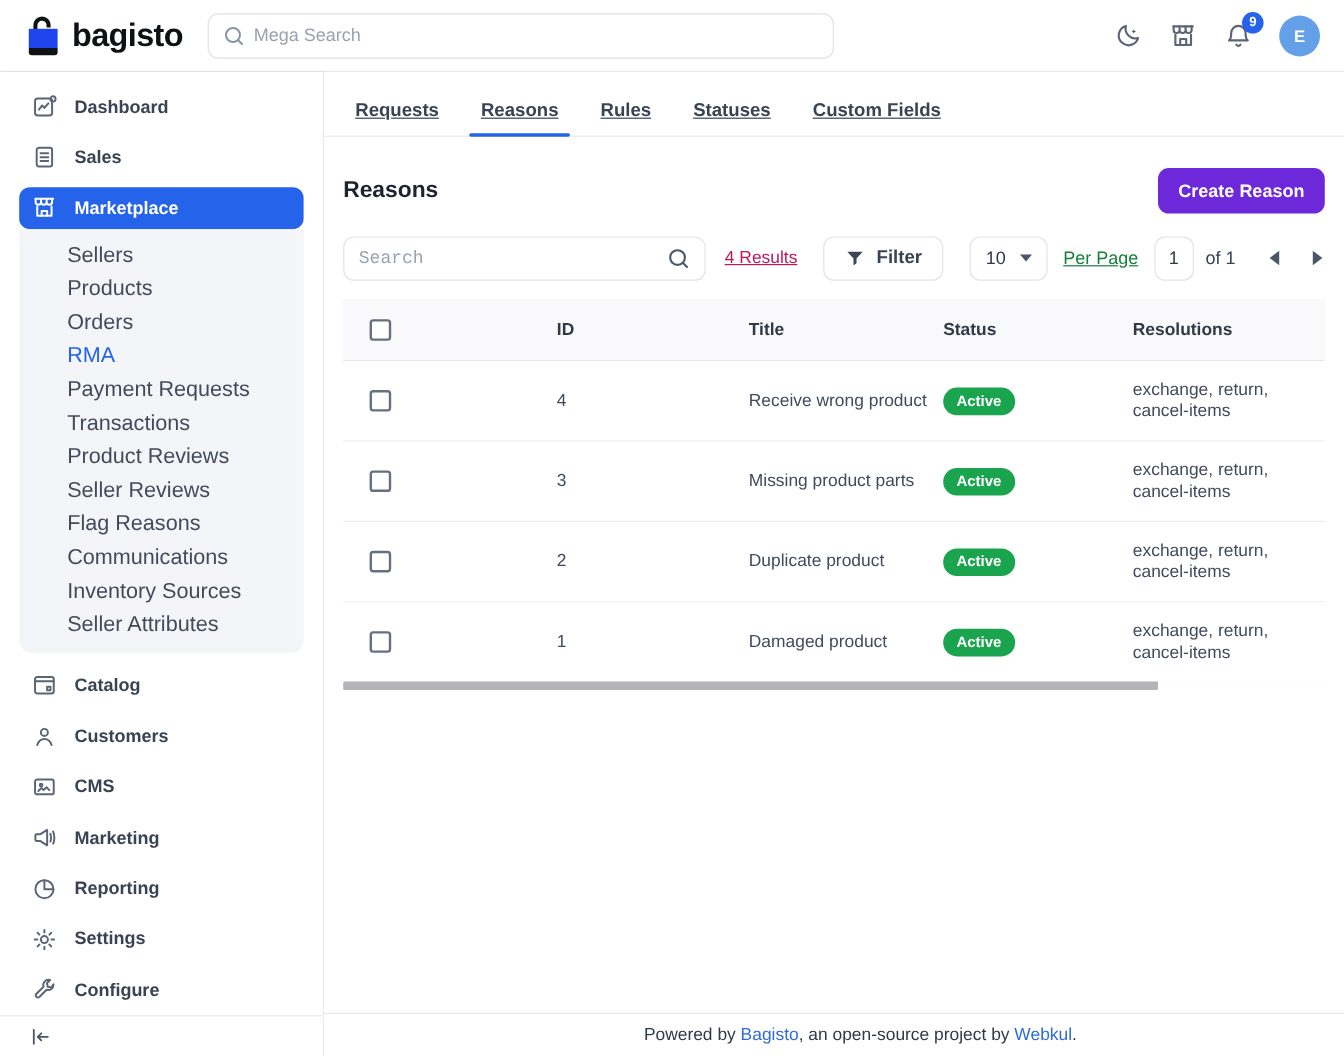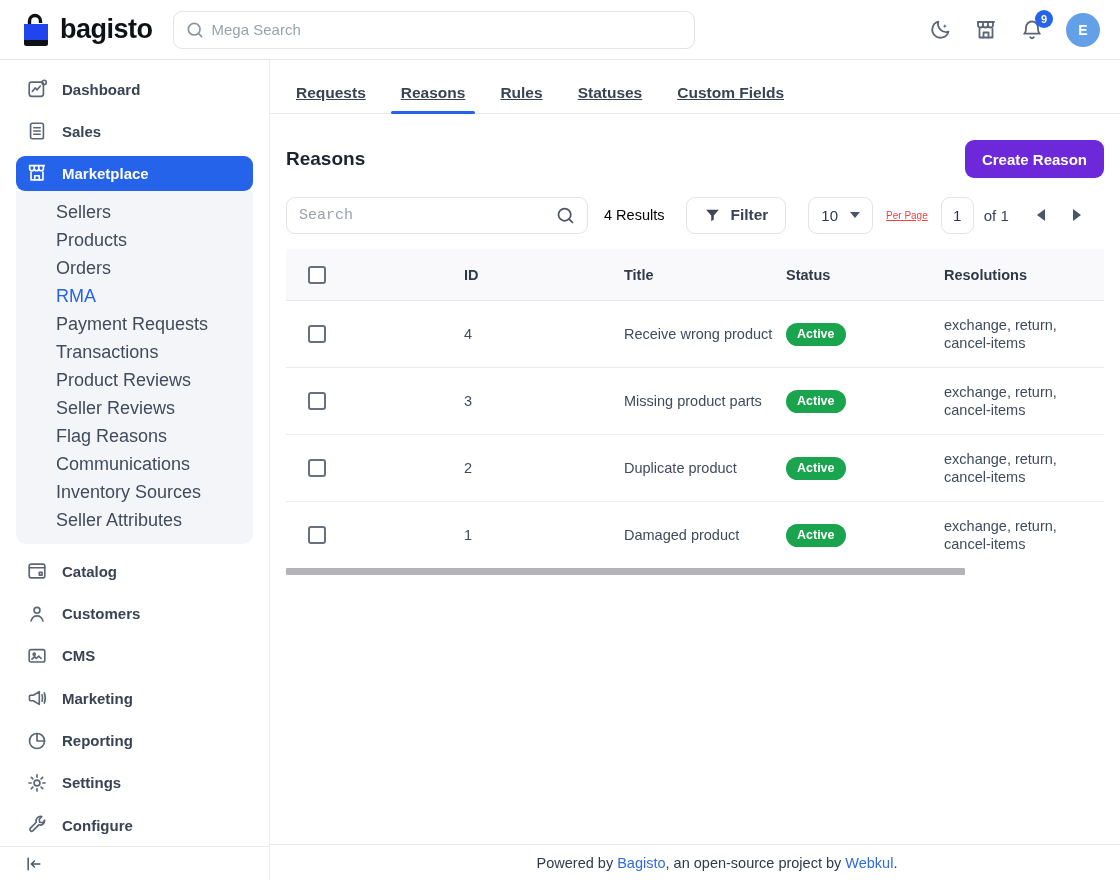--- a/index.html
+++ b/index.html
@@ -46,25 +46,25 @@
   .page-head { display:flex; align-items:center; justify-content:space-between; padding:26px 16px 18px 16px; }
   .page-title { font-size:19px; font-weight:800; color:#1d2330; }
   .btn-primary { background:#6d28d9; color:#fff; border:none; border-radius:9px; height:38px; padding:0 17px; font-size:15px; font-weight:700; font-family:inherit; cursor:pointer; }
 
   
   .toolbar { display:flex; align-items:center; margin:0 16px; height:38px; }
   .dg-search { position:relative; width:302px; }
   .dg-search input { width:100%; height:37px; border:1px solid #e3e3e8; border-radius:9px; padding:0 40px 0 12px; font-size:15px; color:#374151; outline:none; font-family:Liberation Mono, monospace; }
   .dg-search input::placeholder { color:#9aa2af; }
   .dg-search .mag { position:absolute; right:12px; top:8px; cursor:pointer; }
-  .results { margin-left:16px; font-size:14.5px; color:#000000; }
+  .results { margin-left:16px; font-size:14.5px; color:#be185d;text-decoration:underline; }
   .filter-btn { margin-left:22px; height:37px; border:1px solid #e3e3e8; border-radius:9px; background:#fff; display:flex; align-items:center; gap:9px; padding:0 17px; font-size:15.5px; font-weight:600; color:#3a4354; cursor:pointer; font-family:inherit; }
   .pp-select { margin-left:22px; height:37px; min-width:62px; border:1px solid #e3e3e8; border-radius:9px; display:flex; align-items:center; justify-content:center; gap:12px; padding:0 12px; font-size:15px; color:#2f3947; cursor:pointer; }
   .caret-down { width:0; height:0; border-left:5px solid transparent; border-right:5px solid transparent; border-top:6px solid #4a5568; }
-  .pp-label { margin-left:13px; font-size:10px; color:#ef4444;text-decoration:underline; }
+  .pp-label { margin-left:13px; font-size:15px; color:#15803d;text-decoration:underline; }
   .page-box { margin-left:13px; width:33px; height:37px; border:1px solid #e3e3e8; border-radius:9px; text-align:center; font-size:15px; color:#2f3947; outline:none; font-family:inherit; }
   .of-total { margin-left:10px; font-size:15px; color:#3a4354; }
   .pg-arrow { margin-left:28px; cursor:pointer; width:0; height:0; border-top:6px solid transparent; border-bottom:6px solid transparent; }
   .pg-prev { border-right:8px solid #4a5568; }
   .pg-next { border-left:8px solid #4a5568; }
 
   
   .grid { margin:15px 16px 0 16px; }
   .trow { display:grid; grid-template-columns:156px 160px 162px 158px 1fr; align-items:center; padding-left:22px; border-bottom:1px solid #ececf0; background:#fff; }
   .trow.head { height:52px; background:#f9f8fa; border-bottom:1px solid #e8e8ec; }

